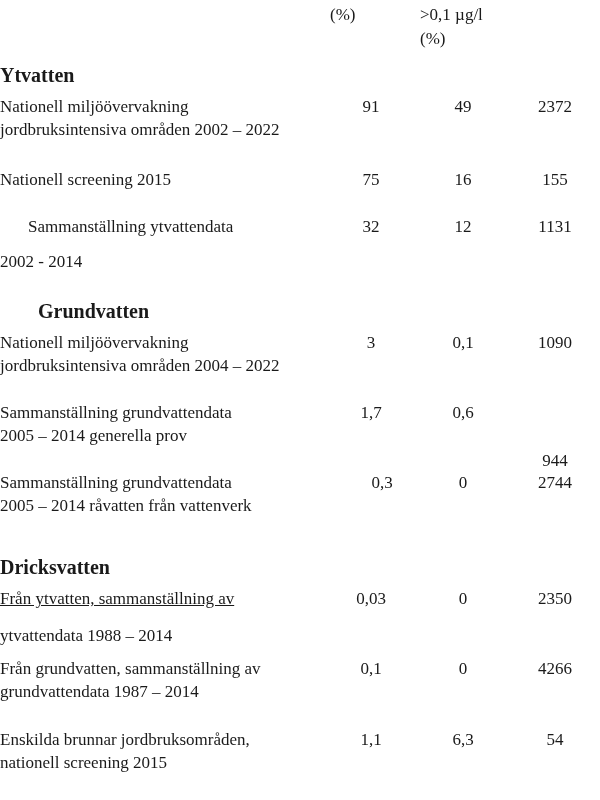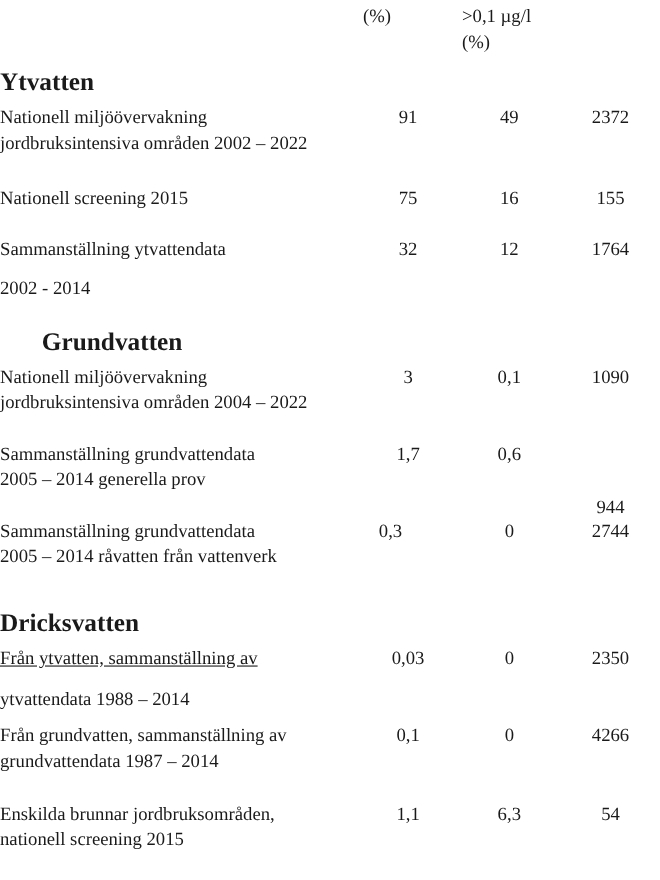--- a/index.html
+++ b/index.html
@@ -2,21 +2,21 @@
 <html><head>
   <meta charset="utf-8">
   <style>
     html, body { margin: 0; padding: 0; background: #ffffff; }
     body {
       width: 600px; height: 800px; position: relative; overflow: hidden;
       font-family: "Liberation Serif", "DejaVu Serif", serif;
       color: #1a1a1a; font-size: 17px;
     }
     .abs { position: absolute; white-space: nowrap; line-height: 22px; }
-    .heading { font-weight: bold; font-size: 23px; }
+    .heading { font-weight: bold; font-size: 20px; }
     .num { text-align: center; width: 80px; }
     .desc { left: 0; }
   </style>
 </head>
 <body>
 
 <div>
 
   <div class="abs" style="left:330px; top:4px;">(%)</div>
   <div class="abs" style="left:420px; top:4px;">&gt;0,1 µg/l</div>
@@ -33,25 +33,25 @@
   </div>
 
   <div>
     <div class="abs desc" style="top:169px;">Nationell screening 2015</div>
     <div class="abs num" style="left:331px; top:169px;">75</div>
     <div class="abs num" style="left:423px; top:169px;">16</div>
     <div class="abs num" style="left:515px; top:169px;">155</div>
   </div>
 
   <div>
-    <div class="abs desc" style="top:216px;">Sammanställning ytvattendata</div>
+    <div class="abs desc" style="top:216px;margin-left:28px;">Sammanställning ytvattendata</div>
     <div class="abs desc" style="top:251px;">2002 - 2014</div>
     <div class="abs num" style="left:331px; top:216px;">32</div>
     <div class="abs num" style="left:423px; top:216px;">12</div>
-    <div class="abs num" style="left:515px; top:216px;">1764</div>
+    <div class="abs num" style="left:515px; top:216px;">1131</div>
   </div>
 
   <div class="abs heading" style="left:0; top:300px;padding-left:38px;">Grundvatten</div>
 
   <div>
     <div class="abs desc" style="top:332px;">Nationell miljöövervakning</div>
     <div class="abs desc" style="top:355px;">jordbruksintensiva områden 2004 – 2022</div>
     <div class="abs num" style="left:331px; top:332px;">3</div>
     <div class="abs num" style="left:423px; top:332px;">0,1</div>
     <div class="abs num" style="left:515px; top:332px;">1090</div>
@@ -61,21 +61,21 @@
     <div class="abs desc" style="top:402px;">Sammanställning grundvattendata</div>
     <div class="abs desc" style="top:425px;">2005 – 2014 generella prov</div>
     <div class="abs num" style="left:331px; top:402px;">1,7</div>
     <div class="abs num" style="left:423px; top:402px;">0,6</div>
     <div class="abs num" style="left:515px; top:402px;margin-top:48px;">944</div>
   </div>
 
   <div>
     <div class="abs desc" style="top:472px;">Sammanställning grundvattendata</div>
     <div class="abs desc" style="top:495px;">2005 – 2014 råvatten från vattenverk</div>
-    <div class="abs num" style="left:315px; top:472px;">0,3</div>
+    <div class="abs num" style="left:342px; top:472px;">0,3</div>
     <div class="abs num" style="left:423px; top:472px;">0</div>
     <div class="abs num" style="left:515px; top:472px;">2744</div>
   </div>
 
   <div class="abs heading" style="left:0; top:556px;">Dricksvatten</div>
 
   <div>
     <div class="abs desc" style="top:588px;text-decoration:underline;">Från ytvatten, sammanställning av</div>
     <div class="abs desc" style="top:625px;">ytvattendata 1988 – 2014</div>
     <div class="abs num" style="left:331px; top:588px;">0,03</div>

